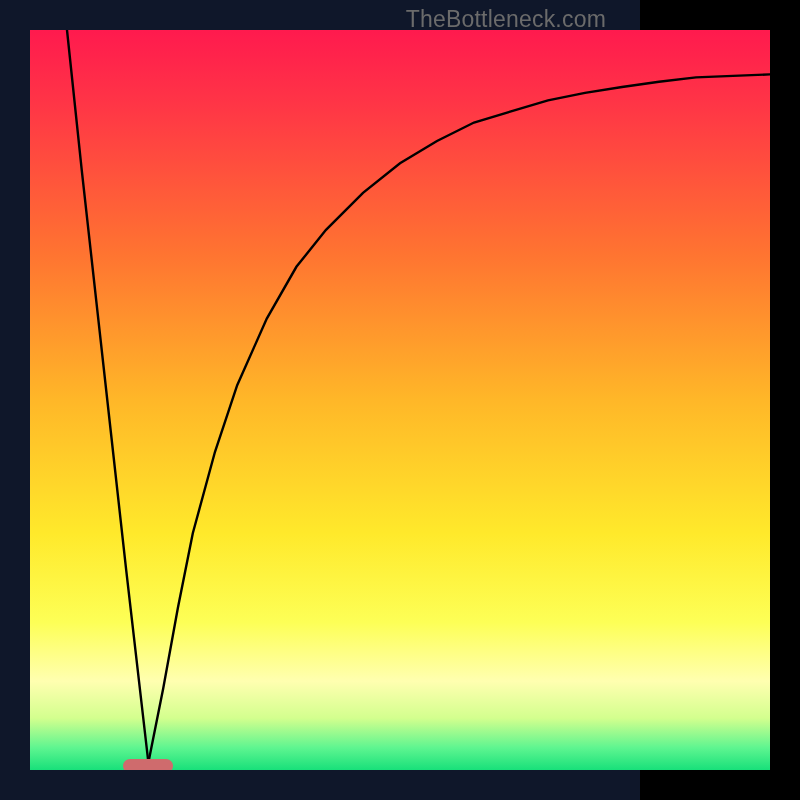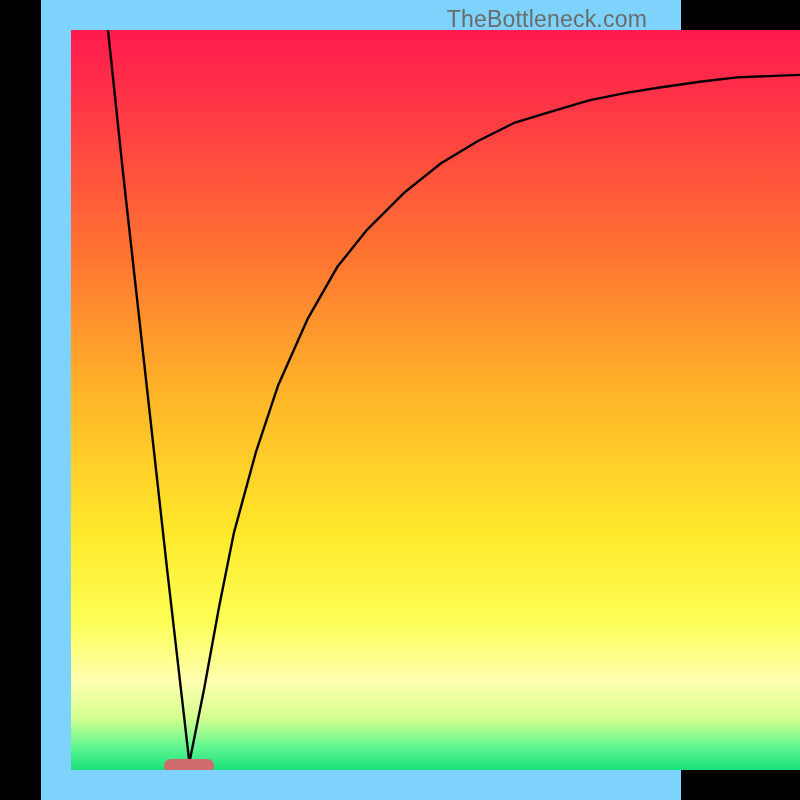--- a/index.html
+++ b/index.html
@@ -8,22 +8,21 @@
     width: 800px;
     height: 800px;
     overflow: hidden;
     background: #000;
     font-family: Arial, Helvetica, sans-serif;
   }
   .frame {
     position: relative;
     width: 640px;
     height: 800px;
-    background: #7dd3fc;
-    margin-left: 41px;
+    background: #0f172a;
   }
   .plot-area {
     position: absolute;
     left: 30px;
     top: 30px;
     width: 740px;
     height: 740px;
     overflow: hidden;
   }
   .gradient-bg {

